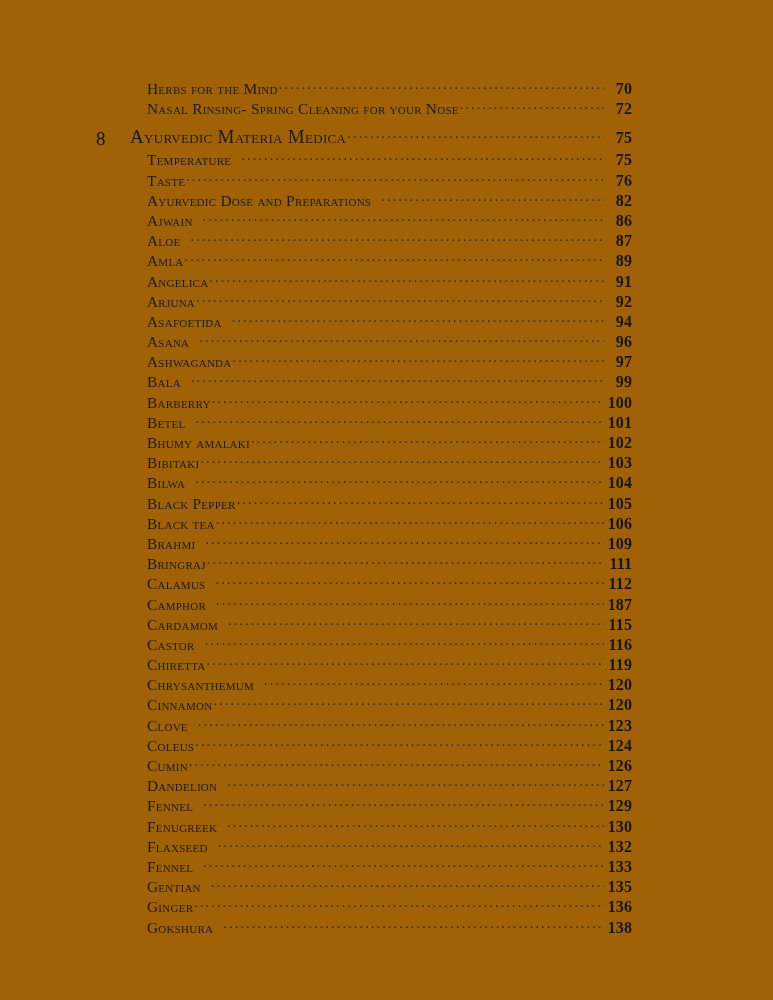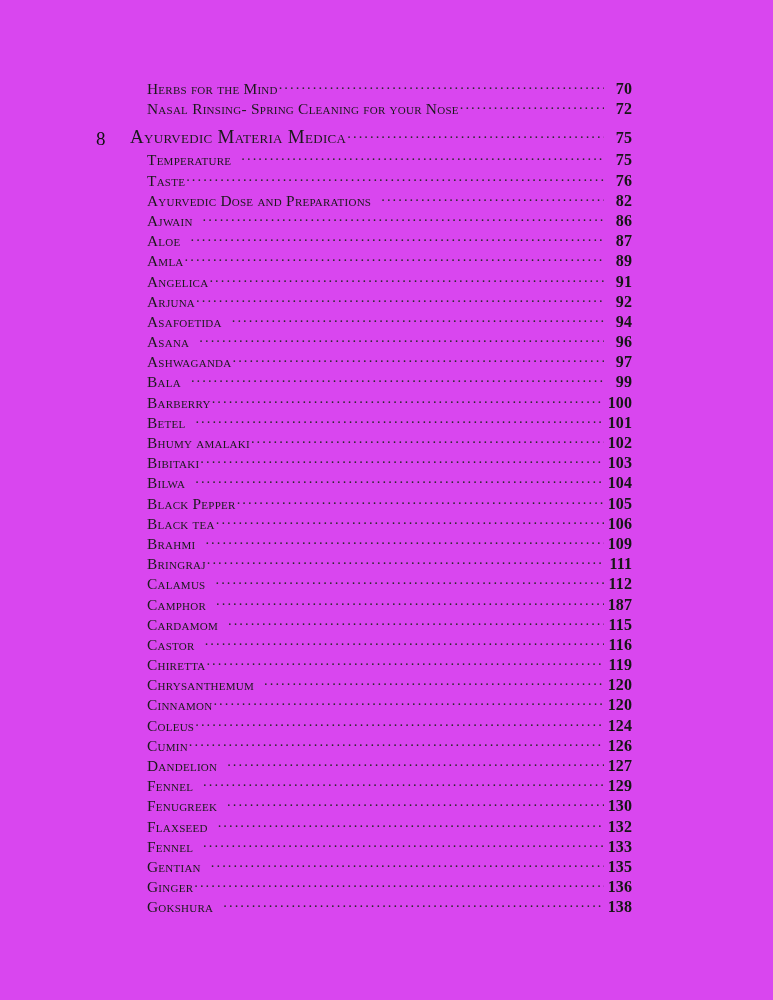--- a/index.html
+++ b/index.html
@@ -4,21 +4,21 @@
 <style>
   html, body {
     margin: 0;
     padding: 0;
     background: #ffffff;
   }
   #page {
     position: relative;
     width: 773px;
     height: 1000px;
-    background: #d946ef;
+    background: #a16207;
     overflow: hidden;
     font-family: "Liberation Serif", "DejaVu Serif", serif;
     color: #191919;
   }
 
   
   #toc {
     position: absolute;
     left: 96px;
     top: 78px;
@@ -351,20 +351,28 @@
       <div class="toc-row row-sub">
         <div class="chapnum blank"></div>
         <div class="entry">
           <span class="label">Cinnamon</span>
           <span class="leader"></span>
           <span class="page">120</span>
         </div>
       </div>
       <div class="toc-row row-sub">
         <div class="chapnum blank"></div>
+        <div class="entry gap-before">
+          <span class="label">Clove</span>
+          <span class="leader"></span>
+          <span class="page">123</span>
+        </div>
+      </div>
+      <div class="toc-row row-sub">
+        <div class="chapnum blank"></div>
         <div class="entry">
           <span class="label">Coleus</span>
           <span class="leader"></span>
           <span class="page">124</span>
         </div>
       </div>
       <div class="toc-row row-sub">
         <div class="chapnum blank"></div>
         <div class="entry">
           <span class="label">Cumin</span>

